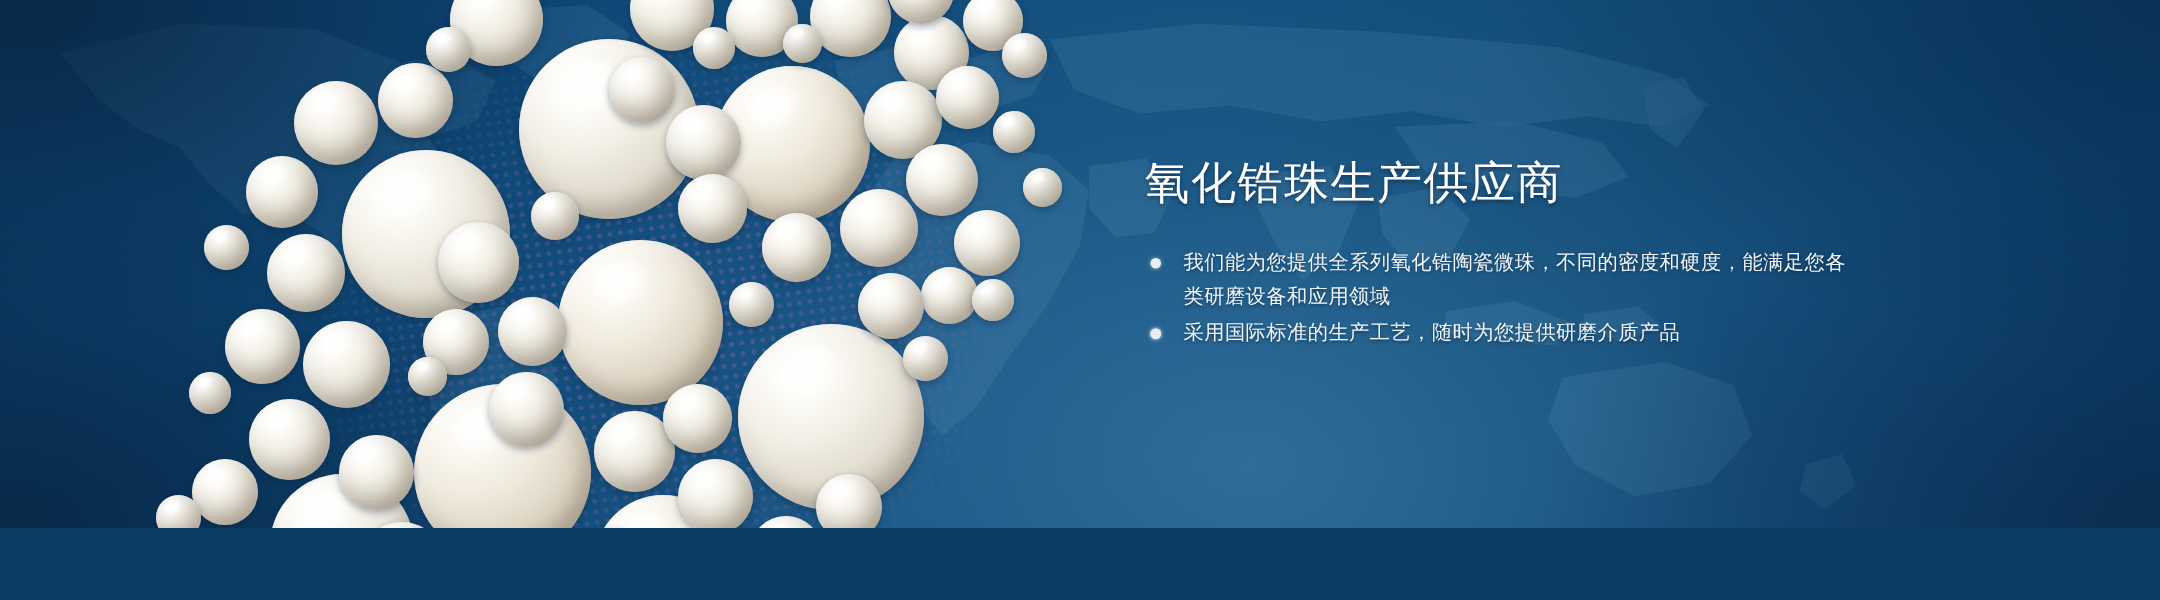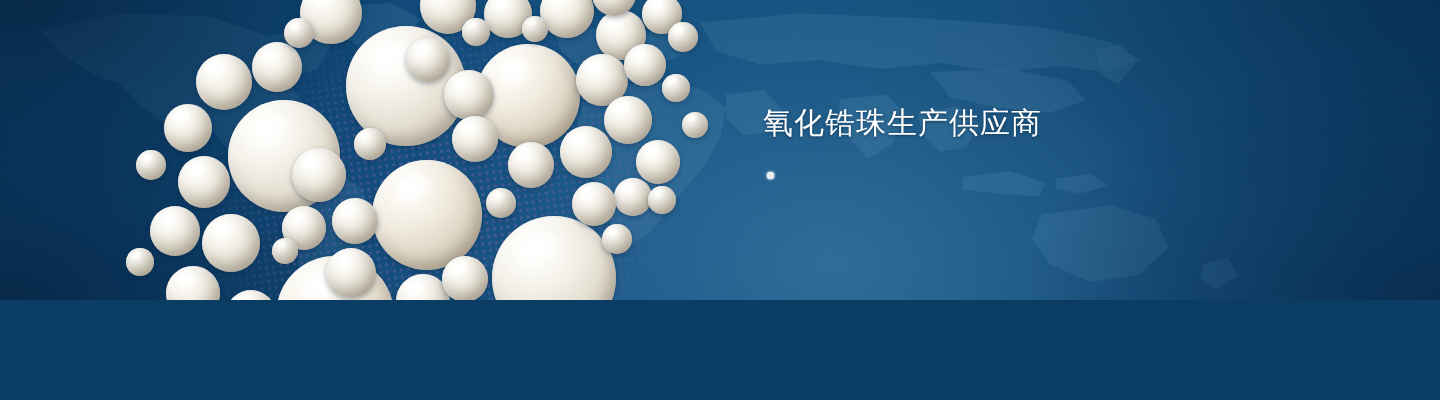--- a/index.html
+++ b/index.html
@@ -8,21 +8,21 @@
     padding: 0;
     background: #0b3c63;
   }
   body {
     font-family: "Liberation Sans", "DejaVu Sans", sans-serif;
   }
 
   .banner {
     position: relative;
     width: 1440px;
-    height: 300px;
+    height: 352px;
     overflow: hidden;
     background: #0369a1;
   }
 
   
   .bg-base {
     position: absolute;
     inset: 0;
     background:
       radial-gradient(ellipse 900px 620px at 58% 88%,
@@ -308,23 +308,25 @@
     <div class="bead" style="left:486px; top:188px; width:30px; height:30px;"></div>
     <div class="bead" style="left:272px; top:238px; width:26px; height:26px;"></div>
   </div>
 
   <div class="copy">
     <h1 class="headline">氧化锆珠生产供应商</h1>
 
     <ul class="bullets">
       <li class="bullet">
         <span class="bullet-dot"></span>
+        <span>我们能为您提供全系列氧化锆陶瓷微珠，不同的密度和硬度，能满足您各类研磨设备和应用领域</span>
       </li>
       <li class="bullet">
         <span class="bullet-dot"></span>
       </li>
       <li class="bullet">
         <span class="bullet-dot"></span>
+        <span>采用国际标准的生产工艺，随时为您提供研磨介质产品</span>
       </li>
     </ul>
   </div>
 
 </div>
 
 </body></html>

